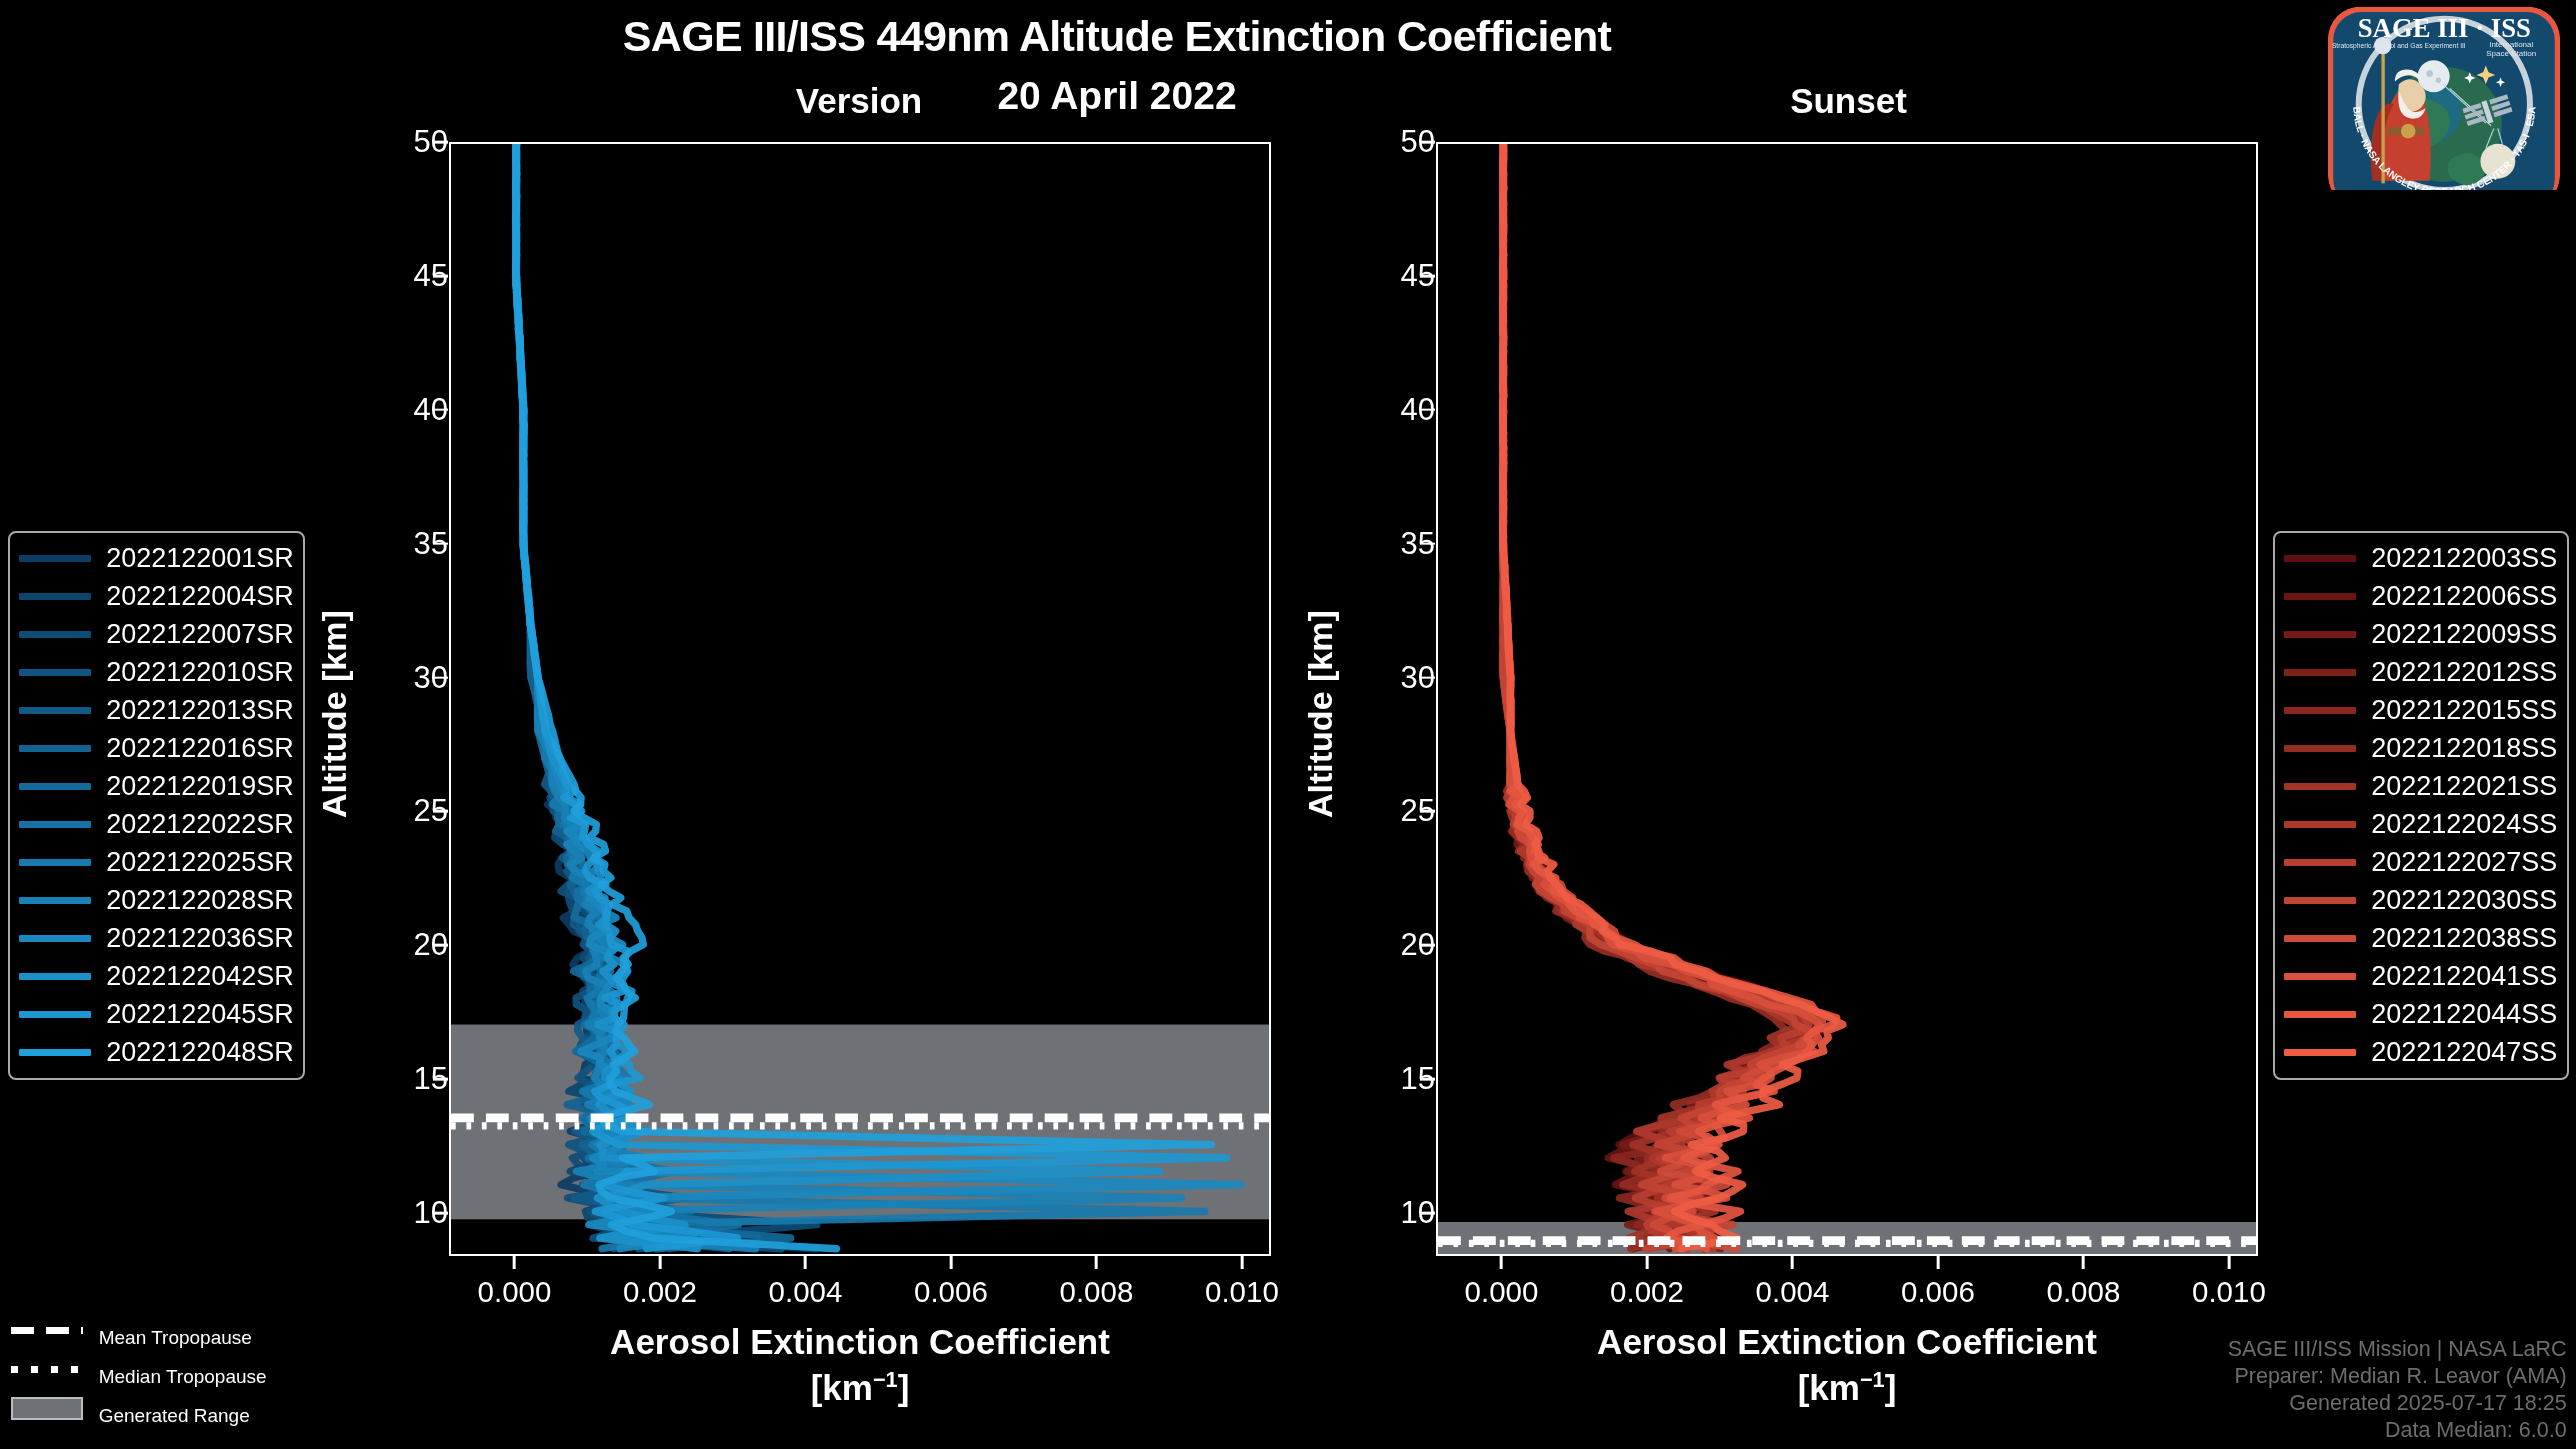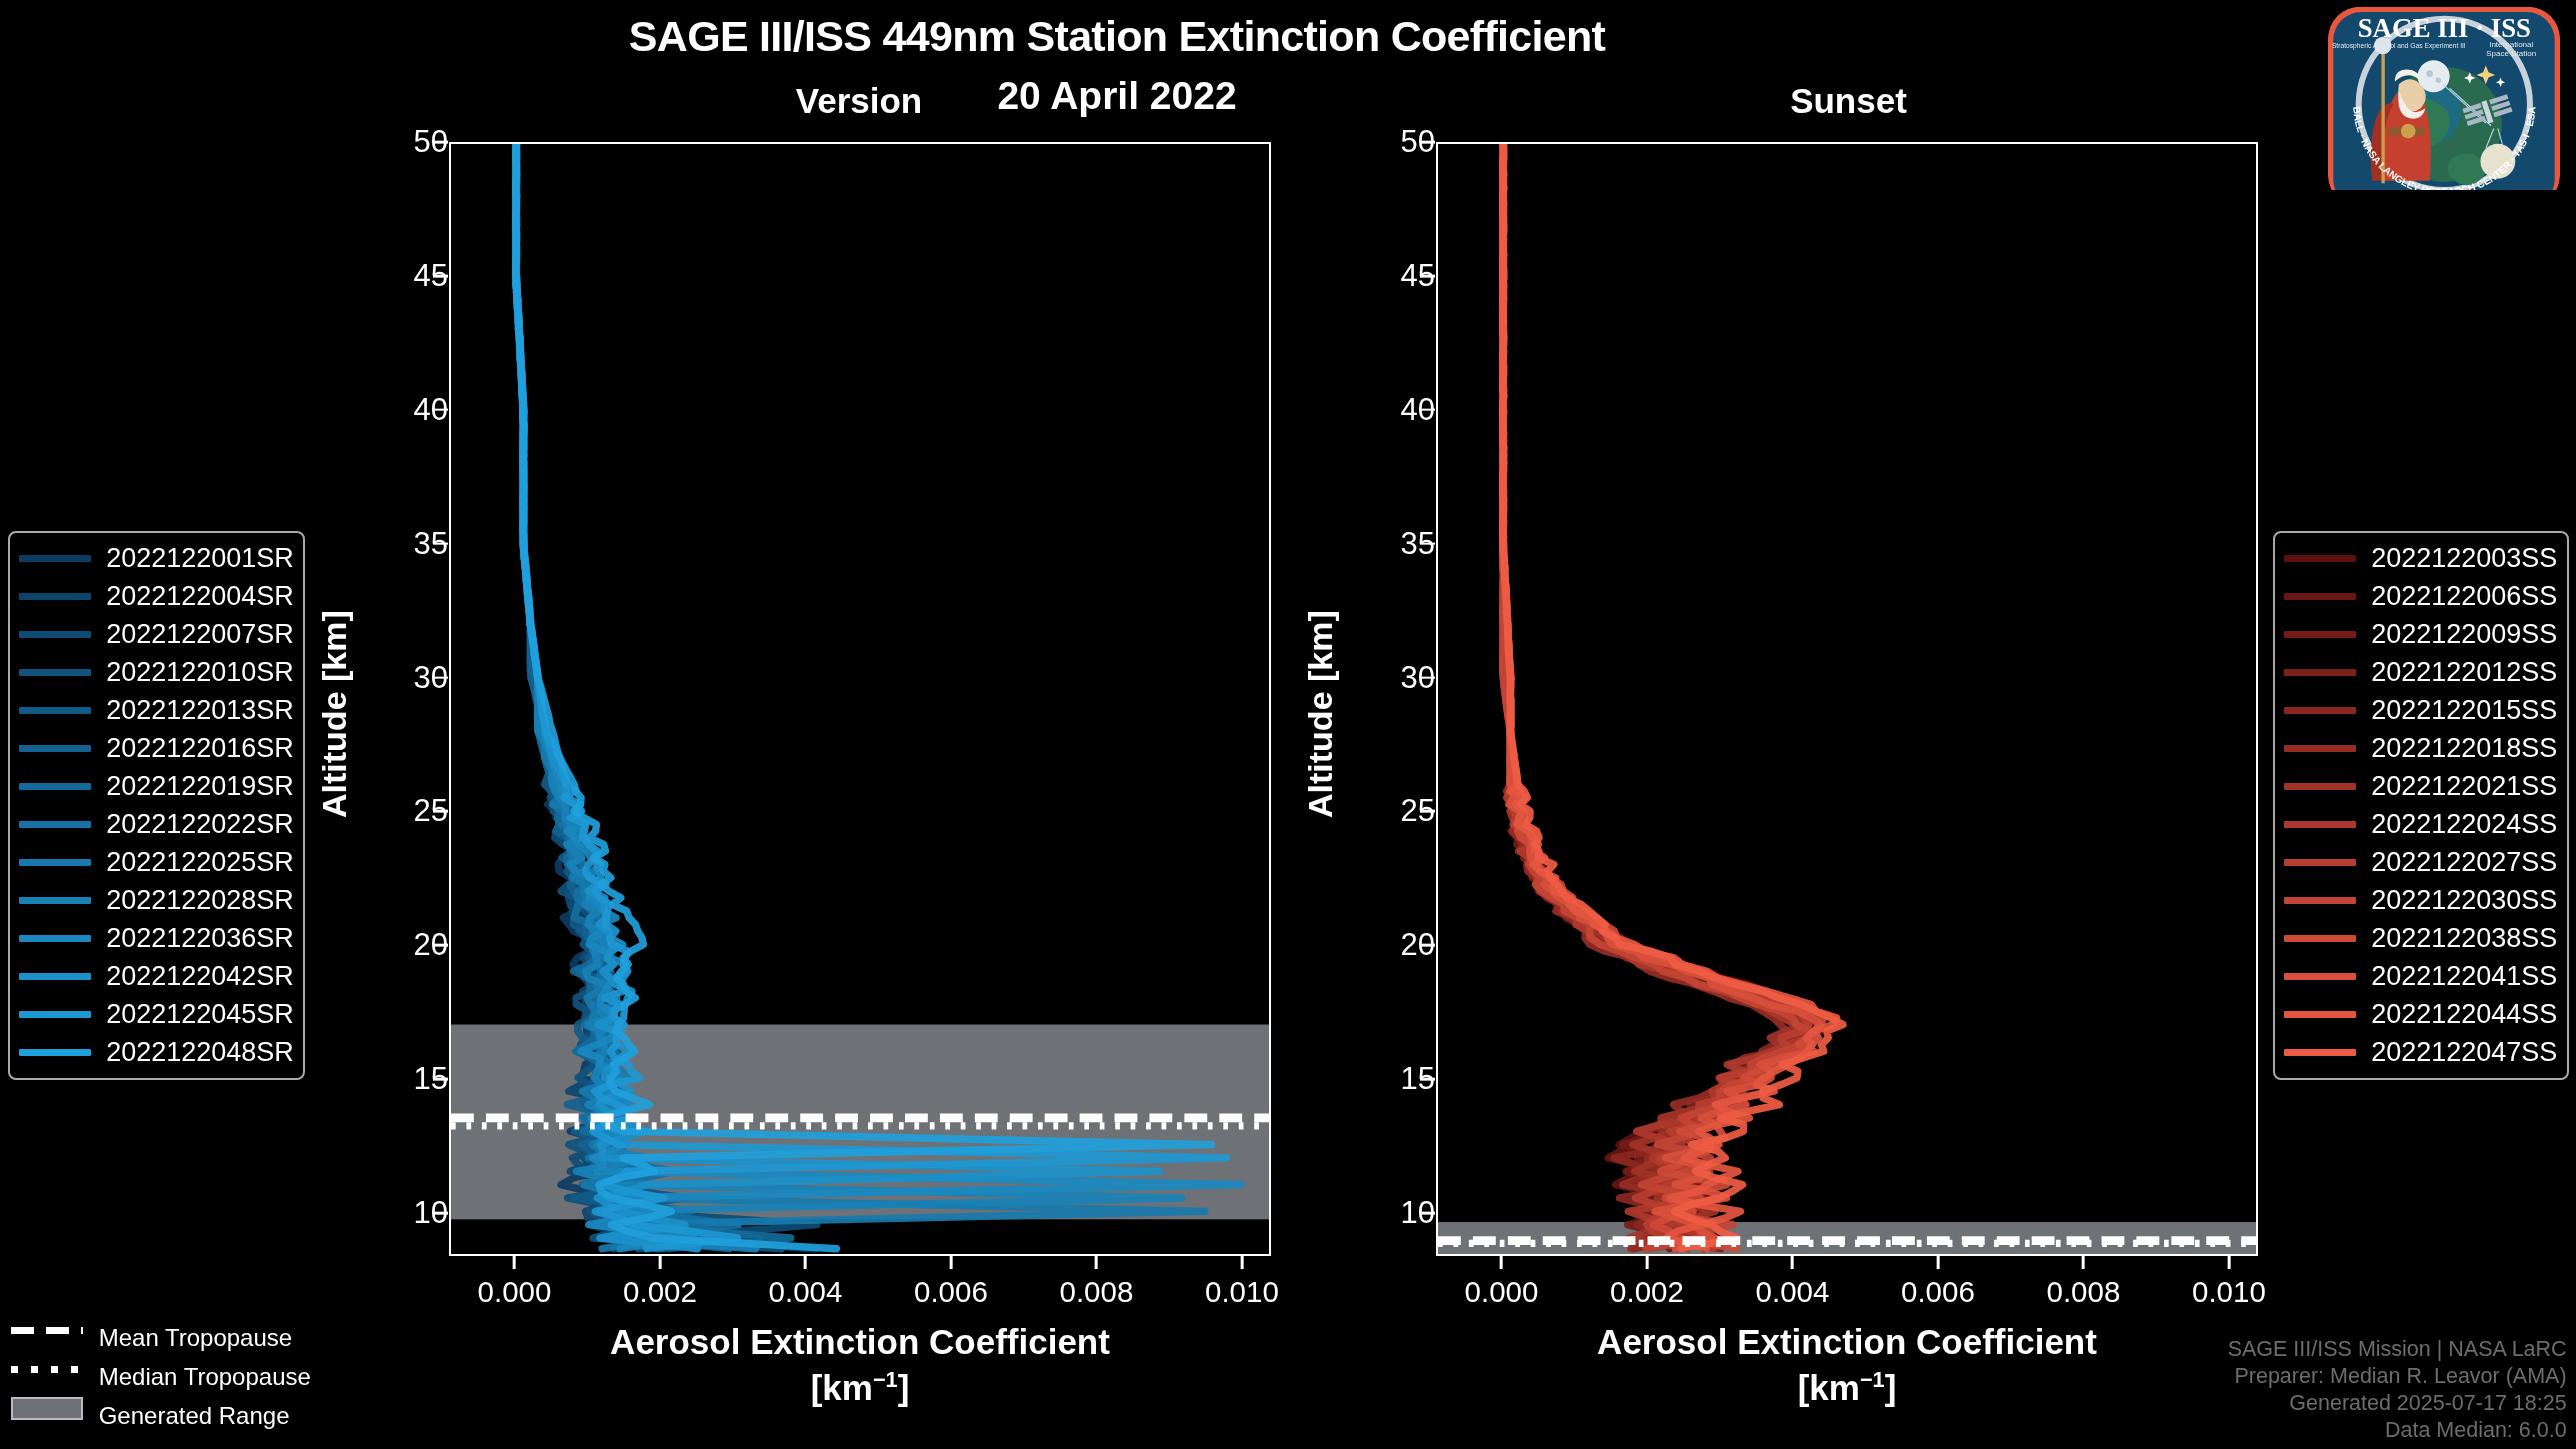--- a/index.html
+++ b/index.html
@@ -50,39 +50,39 @@
       border-radius:1.3px;}
   .legend-label{font-size:27px;white-space:nowrap;}
   #legend-sunrise{left:8px;top:531px;}
   #legend-sunset{left:2273px;top:531px;}
 
   
   #legend-tropopause{left:10.7px;top:1311px;width:376px;}
   .tl-row{display:flex;align-items:center;height:39px;}
   .tl-key{width:72px;margin-right:16px;flex:none;display:flex;
       align-items:center;height:23px;}
-  .tl-label{font-size:24px;white-space:nowrap;margin-top:14px;}
+  .tl-label{font-size:19px;white-space:nowrap;margin-top:14px;}
   .dash-key{width:100%;height:7.4px;
       background:repeating-linear-gradient(to right,#fff 0 23px,transparent 23px 35px);}
   .dot-key{width:100%;height:7.4px;
       background:repeating-linear-gradient(to right,#fff 0 7.4px,transparent 7.4px 20px);}
   .range-key{width:100%;height:23px;background:#6e7277;border:2px solid #b9bcc0;
       box-sizing:border-box;}
 
   
   #credits{right:9.4px;bottom:5.4px;text-align:right;color:#6d6d6d;
       font-size:21.5px;line-height:27px;}
 
   
   #mission-patch{left:2318px;top:4px;width:252px;height:186px;}
 </style>
 </head>
 <body>
 
-<div class="abs" id="main-title">SAGE III/ISS 449nm Station Extinction Coefficient</div>
+<div class="abs" id="main-title">SAGE III/ISS 449nm Altitude Extinction Coefficient</div>
 <div class="abs" id="date-subtitle">20 April 2022</div>
 <div class="abs" id="sunrise-title">Version</div>
 <div class="abs" id="sunset-title">Sunset</div>
 
 <div class="abs plot-frame" id="plot-sunrise">
   <div class="plot-inner">
     <svg class="plot-svg" id="svg-sunrise" viewBox="0 0 1218 1652" preserveAspectRatio="none">
         <rect x="0" y="1310.4807692307693" width="1218" height="289.8942307692307" fill="#6e7277"></rect>
         <polyline points="542.7,1644.1 270.6,1628.2 239.6,1618.2 207.7,1608.3 257.1,1598.4 322.1,1588.5 288.8,1578.5 240.9,1568.6 205.5,1558.7 163.9,1548.8 182.4,1538.8 223.9,1528.9 206.3,1519.0 198.2,1509.0 210.0,1499.1 230.5,1489.2 214.6,1479.3 177.7,1469.3 211.1,1459.4 235.2,1449.5 225.6,1439.5 215.2,1429.6 224.2,1419.7 256.2,1409.8 230.1,1399.8 193.1,1389.9 197.8,1380.0 199.8,1370.0 227.2,1360.1 222.1,1350.2 227.0,1340.3 221.9,1330.3 201.9,1320.4 201.9,1310.5 198.9,1300.6 201.1,1290.6 205.0,1280.7 205.5,1270.8 215.1,1260.8 204.3,1250.9 200.4,1241.0 193.4,1231.1 181.7,1221.1 188.3,1211.2 206.9,1201.3 198.1,1191.3 205.6,1181.4 182.7,1171.5 176.0,1161.6 167.3,1151.6 186.3,1141.7 178.8,1131.8 188.7,1121.9 187.3,1111.9 196.4,1102.0 178.4,1092.1 161.2,1082.1 159.5,1072.2 165.6,1062.3 178.1,1052.4 182.7,1042.4 184.8,1032.5 166.4,1022.6 178.0,1012.6 156.3,1002.7 156.4,992.8 143.8,982.9 167.4,972.9 160.4,963.0 162.3,953.1 157.0,943.1 151.1,933.2 144.8,923.3 140.8,913.4 140.5,903.4 140.8,893.5 140.0,883.6 140.7,873.7 138.4,862.3 136.8,851.0 135.7,839.6 133.3,828.3 132.3,816.9 130.2,805.6 128.7,794.2 127.9,782.9 125.5,771.5 125.0,760.2 123.8,748.8 121.1,737.5 119.5,726.2 119.0,714.8 117.7,704.0 117.3,693.1 115.8,682.3 114.3,671.5 113.5,660.7 112.6,649.8 112.1,639.0 110.4,628.2 110.1,617.3 108.2,606.5 107.8,595.7 107.8,584.6 107.7,573.6 107.1,562.6 107.3,551.5 107.6,540.5 108.1,529.5 107.3,518.5 107.1,507.4 107.2,496.4 107.8,485.4 108.4,474.3 107.6,463.3 108.5,452.3 108.2,441.2 107.3,430.2 108.1,419.2 108.6,408.1 108.4,397.1 106.7,386.1 105.8,375.1 105.8,364.0 105.4,353.0 105.4,342.0 104.0,330.9 103.8,319.9 103.4,308.9 103.0,297.8 102.6,286.8 101.8,275.8 100.2,264.7 100.2,253.7 98.6,242.7 99.6,231.7 98.4,220.6 98.2,209.6 97.1,198.6 96.3,187.5 97.1,176.5 96.6,165.5 97.7,154.4 96.5,143.4 97.2,132.4 96.6,121.3 97.8,110.3 97.0,99.3 96.7,88.2 96.2,77.2 96.4,66.2 96.7,55.2 97.5,44.1 97.6,33.1 97.0,22.1 96.5,11.0 96.7,0.0 97.0,0.0" fill="none" stroke="#0b3c63" stroke-width="11" stroke-linejoin="round" stroke-linecap="round" opacity="0.92"></polyline>
         <polyline points="326.0,1644.1 459.6,1628.2 342.6,1618.2 228.2,1608.3 203.9,1598.4 200.4,1588.5 235.2,1578.5 288.4,1568.6 248.0,1558.7 225.0,1548.8 213.9,1538.8 177.6,1528.9 209.3,1519.0 251.2,1509.0 220.0,1499.1 212.2,1489.2 220.9,1479.3 258.2,1469.3 235.7,1459.4 200.9,1449.5 220.0,1439.5 246.2,1429.6 221.4,1419.7 175.6,1409.8 194.4,1399.8 223.4,1389.9 229.3,1380.0 214.3,1370.0 203.4,1360.1 207.3,1350.2 221.3,1340.3 229.1,1330.3 237.1,1320.4 231.9,1310.5 234.0,1300.6 216.9,1290.6 198.9,1280.7 201.0,1270.8 196.4,1260.8 215.0,1250.9 212.1,1241.0 210.9,1231.1 220.1,1221.1 219.3,1211.2 224.1,1201.3 217.6,1191.3 215.9,1181.4 199.2,1171.5 205.9,1161.6 193.3,1151.6 180.6,1141.7 190.9,1131.8 191.8,1121.9 211.4,1111.9 207.3,1102.0 185.6,1092.1 180.7,1082.1 176.9,1072.2 183.1,1062.3 177.1,1052.4 171.7,1042.4 161.2,1032.5 165.7,1022.6 161.2,1012.6 163.7,1002.7 154.4,992.8 159.1,982.9 157.9,972.9 154.0,963.0 151.1,953.1 151.6,943.1 150.9,933.2 150.5,923.3 151.3,913.4 147.9,903.4 146.2,893.5 142.0,883.6 139.9,873.7 138.9,862.3 137.4,851.0 135.5,839.6 134.2,828.3 132.4,816.9 131.4,805.6 129.0,794.2 128.3,782.9 125.5,771.5 125.1,760.2 122.9,748.8 121.0,737.5 120.3,726.2 118.5,714.8 118.1,704.0 117.1,693.1 116.2,682.3 115.0,671.5 113.2,660.7 112.9,649.8 112.0,639.0 110.3,628.2 110.3,617.3 109.3,606.5 107.8,595.7 108.3,584.6 107.8,573.6 107.2,562.6 107.7,551.5 108.2,540.5 107.4,529.5 107.9,518.5 107.8,507.4 107.6,496.4 107.5,485.4 108.0,474.3 108.1,463.3 107.9,452.3 108.3,441.2 108.4,430.2 107.1,419.2 107.5,408.1 107.8,397.1 107.6,386.1 107.1,375.1 106.5,364.0 106.1,353.0 104.2,342.0 103.9,330.9 102.8,319.9 102.6,308.9 103.1,297.8 101.8,286.8 101.4,275.8 101.2,264.7 99.3,253.7 99.2,242.7 98.2,231.7 97.6,220.6 96.9,209.6 97.8,198.6 96.8,187.5 97.7,176.5 96.8,165.5 97.2,154.4 97.6,143.4 96.2,132.4 97.5,121.3 97.0,110.3 97.4,99.3 97.6,88.2 97.5,77.2 97.8,66.2 97.8,55.2 96.3,44.1 97.1,33.1 97.2,22.1 96.5,11.0 96.2,0.0 97.0,0.0" fill="none" stroke="#0d446c" stroke-width="11" stroke-linejoin="round" stroke-linecap="round" opacity="0.92"></polyline>

